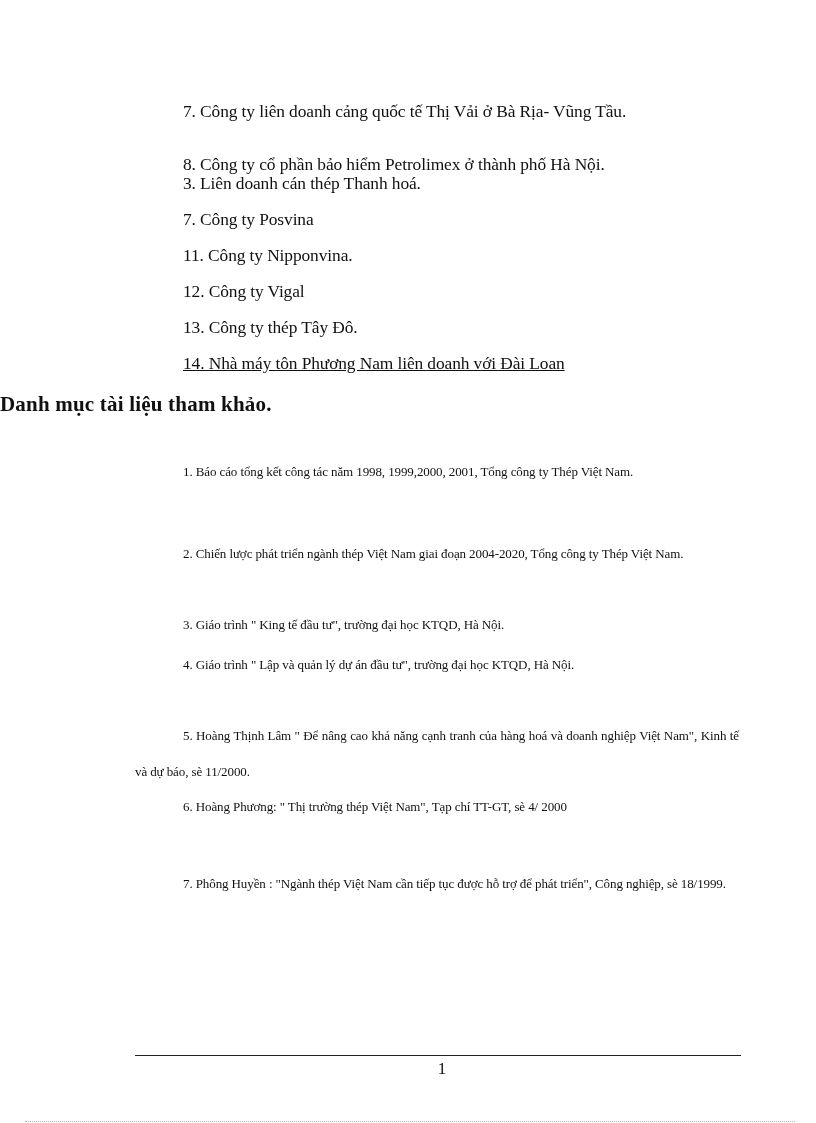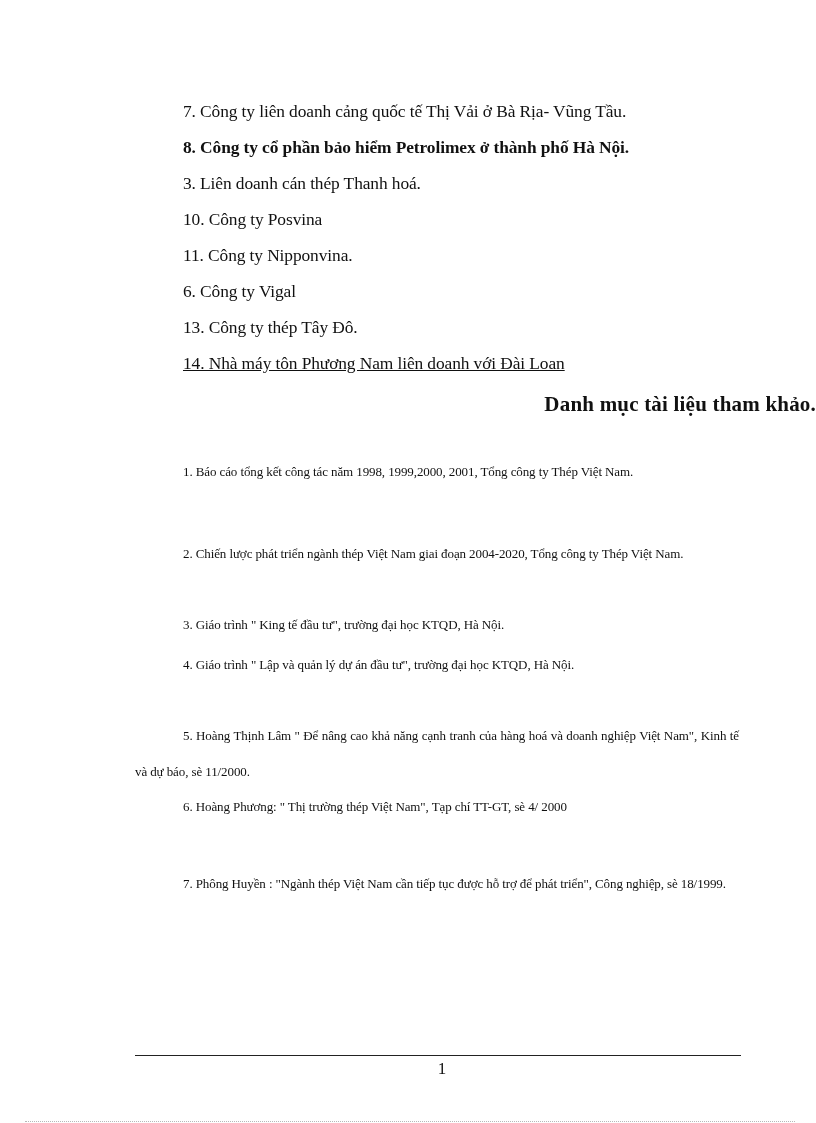--- a/index.html
+++ b/index.html
@@ -27,21 +27,21 @@
       font-size: 17.4px;
       line-height: 20px;
       white-space: nowrap;
       letter-spacing: -0.1px;
     }
     .heading {
       position: absolute;
       left: 0;
       width: 816px;
       top: 391px;
-      text-align: right;
+      text-align: left;
       font-weight: bold;
       font-size: 21px;
       line-height: 26px;
       letter-spacing: 0.2px;
     }
     .ref {
       position: absolute;
       left: 135px;
       width: 604px;
       font-size: 13px;
@@ -77,25 +77,25 @@
       border-top: 1px dotted #b8b8b8;
     }
   </style>
 </head>
 <body>
 
 <div class="page">
 
   <div>
     <div class="list-item" style="top:101px;">7. Công ty liên  doanh cảng quốc tế Thị Vải ở Bà Rịa- Vũng Tầu.</div>
-    <div class="list-item" style="top:137px;font-weight:bold;">8. Công ty cổ phần bảo hiểm  Petrolimex  ở thành phố Hà Nội.</div>
+    <div class="list-item" style="top:154px;">8. Công ty cổ phần bảo hiểm  Petrolimex  ở thành phố Hà Nội.</div>
     <div class="list-item" style="top:173px;">3. Liên  doanh cán thép Thanh hoá.</div>
-    <div class="list-item" style="top:209px;">10.  Công ty Posvina</div>
+    <div class="list-item" style="top:209px;">7.  Công ty Posvina</div>
     <div class="list-item" style="top:245px;text-align:center;">11.  Công ty Nipponvina.</div>
-    <div class="list-item" style="top:281px;">6.  Công ty Vigal</div>
+    <div class="list-item" style="top:281px;">12.  Công ty Vigal</div>
     <div class="list-item" style="top:317px;">13.  Công ty thép Tây Đô.</div>
     <div class="list-item" style="top:353px;text-decoration:underline;">14.  Nhà máy tôn Phương Nam liên  doanh với Đài Loan</div>
   </div>
 
   <div class="heading">Danh mục tài liệu tham khảo.</div>
 
   <div>
     <p class="ref" style="top:454px; margin:0;">1. Báo cáo tổng kết công tác năm 1998, 1999,2000, 2001, Tổng công ty Thép Việt Nam.</p>
     <p class="ref" style="top:536px; margin:0;">2. Chiến lược phát triển ngành thép Việt Nam giai  đoạn 2004-2020, Tổng công ty Thép Việt Nam.</p>
     <p class="ref" style="top:607px; margin:0;">3. Giáo trình " King tế đầu tư", trường đại học KTQD, Hà Nội.</p>

